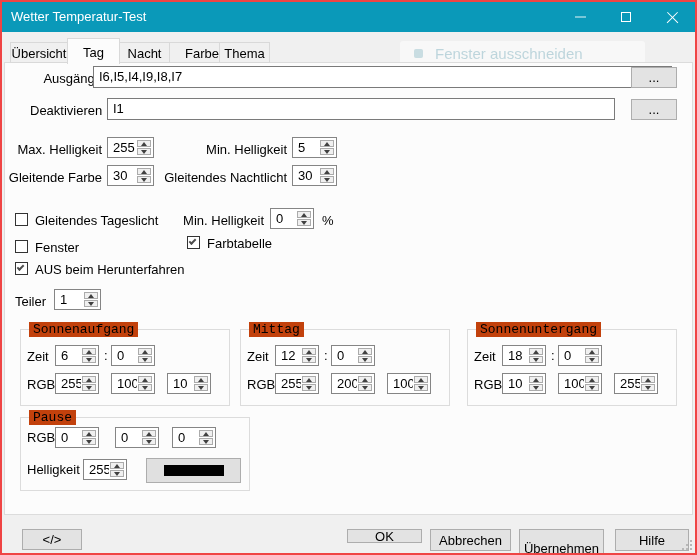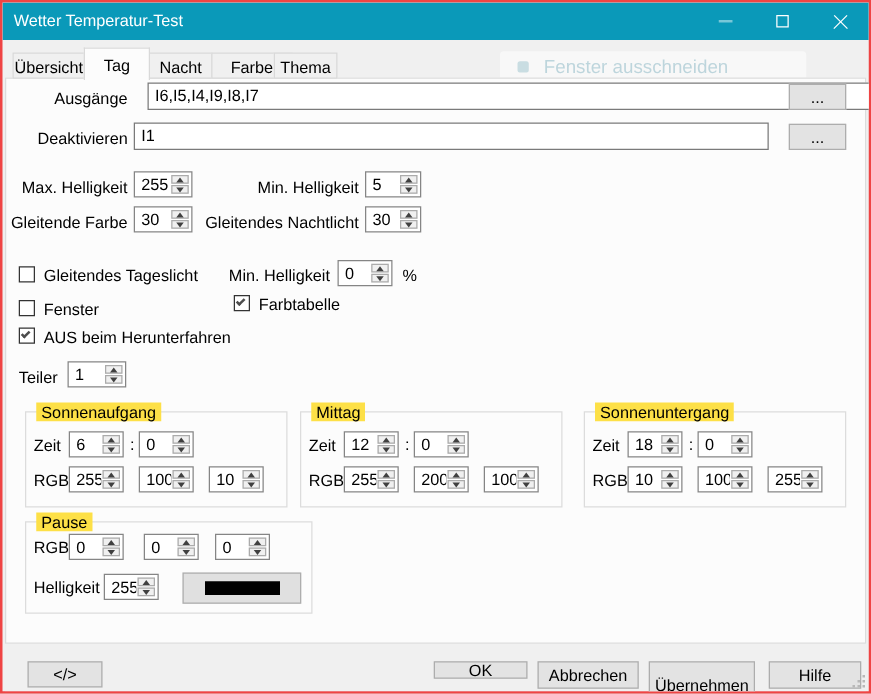--- a/index.html
+++ b/index.html
@@ -54,21 +54,21 @@
     display:flex; flex-direction:column; gap:1px; padding:1px; background:#fff; }
   .spin-btn { flex:1; position:relative; background:#f0f0f0; border:1px solid #ababab; }
   .tri { position:absolute; left:50%; top:50%; width:0; height:0; transform:translate(-50%,-50%); }
   .tri.up { border-left:3px solid transparent; border-right:3px solid transparent; border-bottom:4px solid #404040; }
   .tri.down { border-left:3px solid transparent; border-right:3px solid transparent; border-top:4px solid #404040; }
   .cb { position:absolute; width:13px; height:13px; background:#fff; border:1px solid #333; z-index:6; }
   .cb .tick { display:none; position:absolute; left:1px; top:2px; width:7px; height:4px;
     border-left:2px solid #4d4d4d; border-bottom:2px solid #4d4d4d; transform:rotate(-45deg); }
   .cb.checked .tick { display:block; }
   .group { position:absolute; border:1px solid #dcdcdc; z-index:5; }
-  .legend { position:absolute; top:-8px; left:8px; background:#fde047; padding:0 4px; white-space:nowrap; }
+  .legend { position:absolute; top:-8px; left:8px; background:#c2410c; padding:0 4px; white-space:nowrap;font-family:Liberation Mono, monospace; }
   .swatchbtn { position:absolute; background:#e0e0e0; border:1px solid #adadad; z-index:6;
     display:flex; align-items:center; justify-content:center; }
   .swatch { width:60px; height:11px; }
   .grip { position:absolute; right:3px; bottom:3px; width:10px; height:10px; z-index:8; }
   .grip i { position:absolute; width:2px; height:2px; background:#b8b8b8; }
   .grip i:nth-child(1){ right:0; bottom:0; } .grip i:nth-child(2){ right:4px; bottom:0; }
   .grip i:nth-child(3){ right:0; bottom:4px; } .grip i:nth-child(4){ right:8px; bottom:0; }
   .grip i:nth-child(5){ right:0; bottom:8px; } .grip i:nth-child(6){ right:4px; bottom:4px; }
 </style>
 </head>
@@ -92,25 +92,25 @@
   <div class="ghost">
     <span class="ghost-ico"></span>
     <span class="ghost-txt">Fenster ausschneiden</span>
   </div>
 
   <div class="page"></div>
 
   <div class="tab" style="left:8px;width:58px;">Übersicht</div>
   <div class="tab active" style="left:65px;width:53px;">Tag</div>
   <div class="tab" style="left:117px;width:51px;">Nacht</div>
-  <div class="tab" style="left:167px;width:65px;">Farbe</div>
+  <div class="tab" style="left:167px;width:51px;text-align:right;">Farbe</div>
   <div class="tab" style="left:217px;width:51px;">Thema</div>
 
   <div class="lbl r" style="left:0;width:100px;top:69px;">Ausgänge</div>
-  <div class="textbox" style="left:116px;top:64px;width:579px;height:22px;">I6,I5,I4,I9,I8,I7</div>
+  <div class="textbox" style="left:91px;top:64px;width:579px;height:22px;">I6,I5,I4,I9,I8,I7</div>
   <div class="btn" style="left:629px;top:65px;width:46px;height:21px;">...</div>
 
   <div class="lbl r" style="left:0;width:100px;top:101px;padding-left:28px;">Deaktivieren</div>
   <div class="textbox" style="left:105px;top:96px;width:508px;height:22px;">I1</div>
   <div class="btn" style="left:629px;top:97px;width:46px;height:21px;">...</div>
 
   <div class="lbl r" style="left:0;width:100px;top:140px;">Max. Helligkeit</div>
   <div class="spin" style="left:105px;top:135px;width:47px;">
       <span class="spin-val">255</span>
       <span class="spin-btns">

